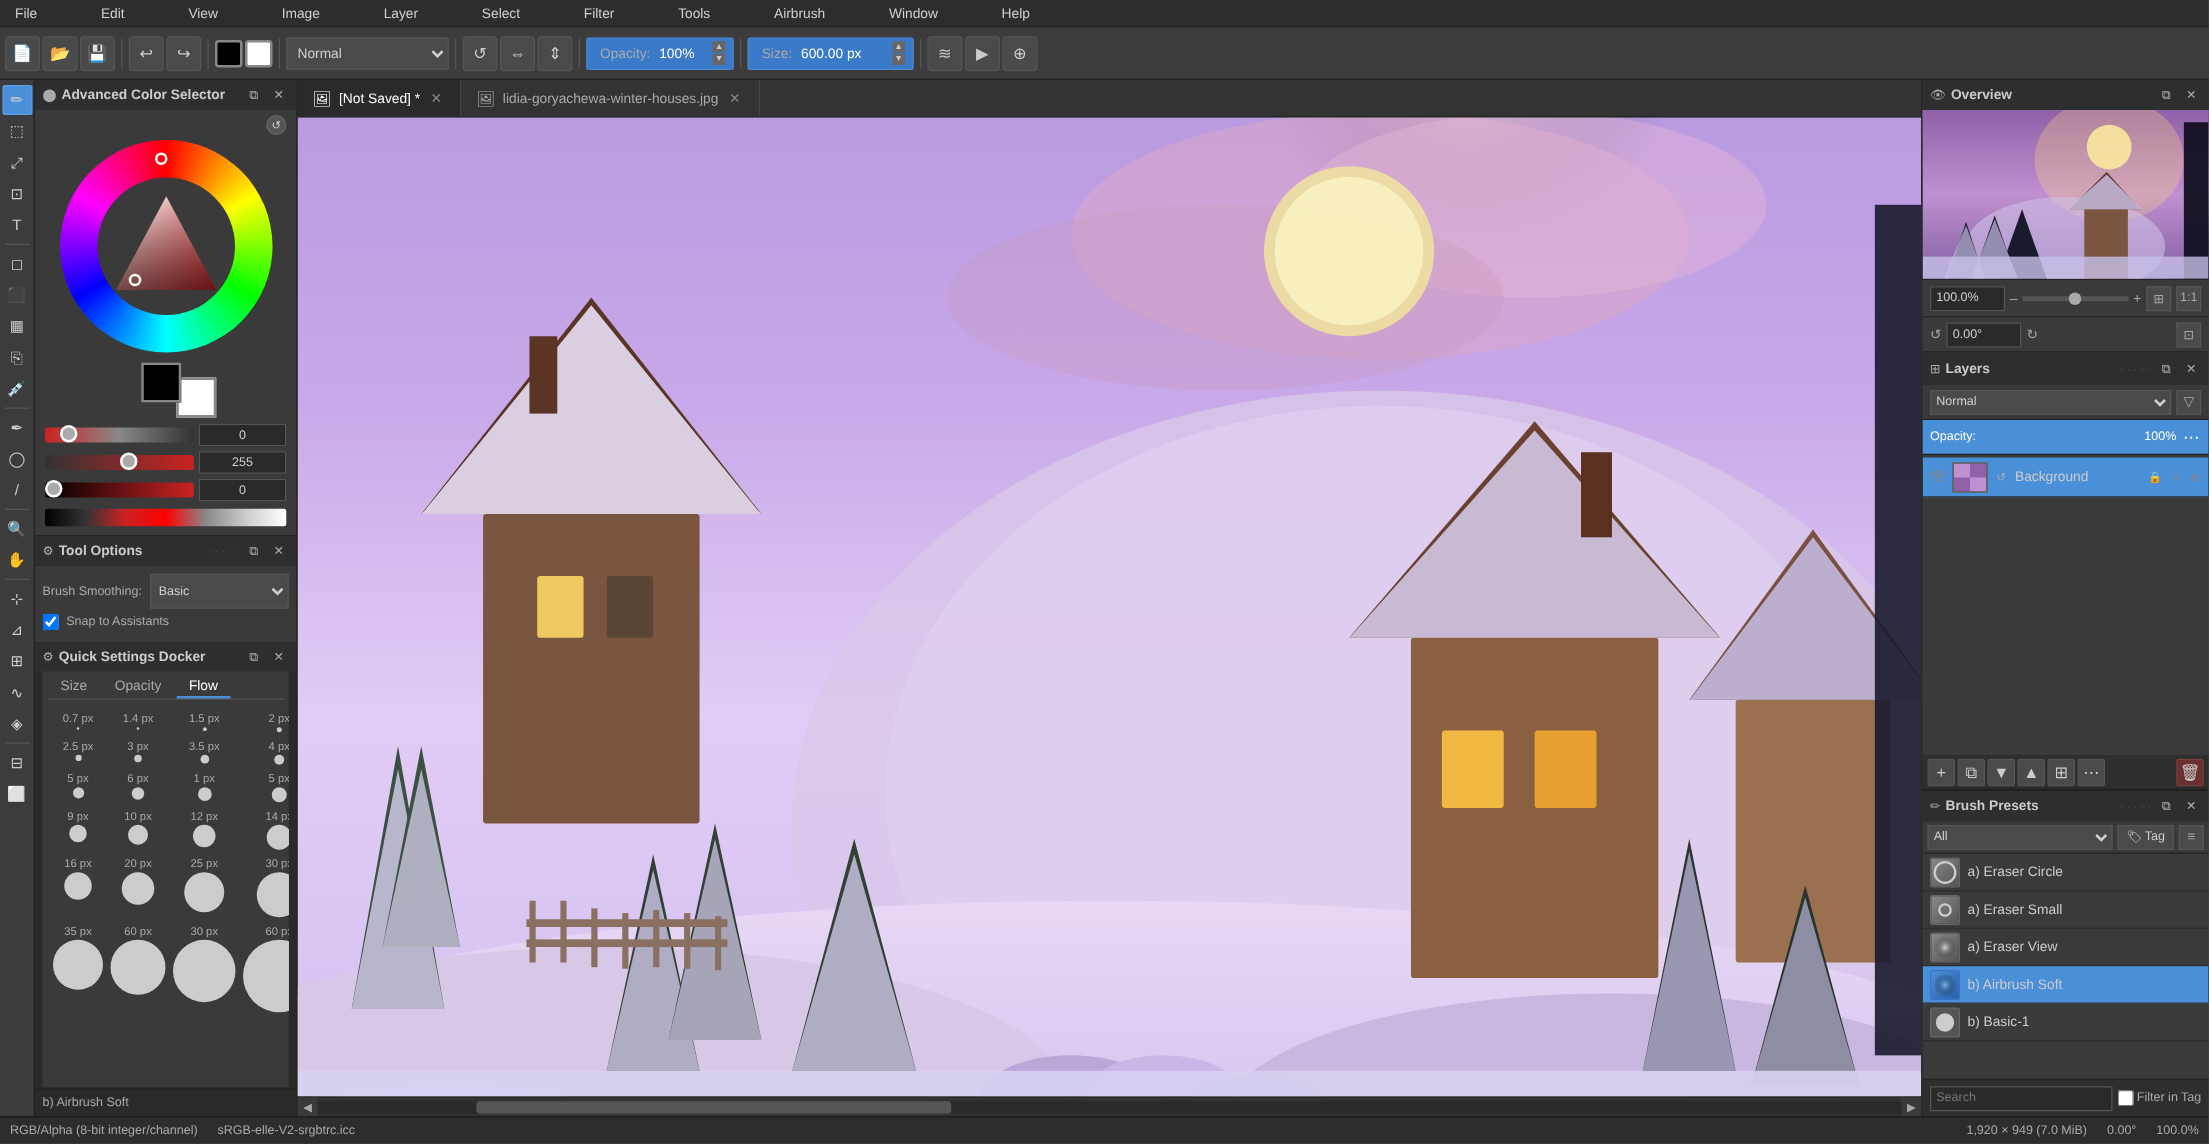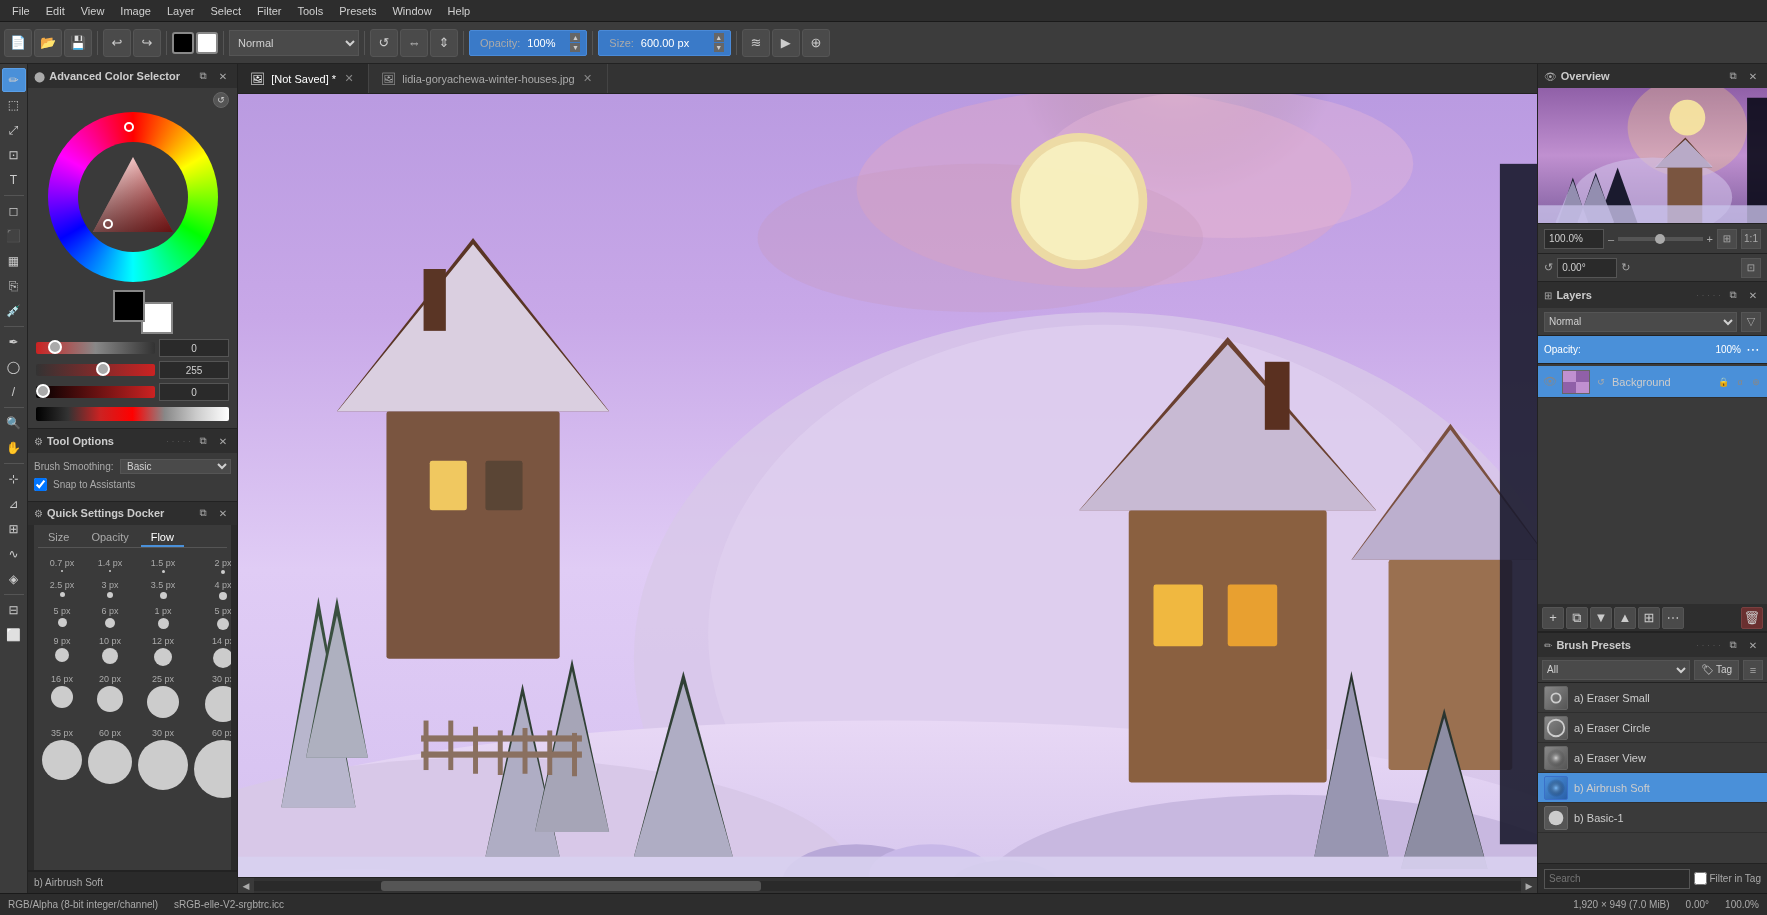--- a/index.html
+++ b/index.html
@@ -17,20 +17,21 @@
 
     
     .menubar {
       height: 22px;
       background: #2d2d2d;
       display: flex;
       align-items: center;
       padding: 0 4px;
       border-bottom: 1px solid #1a1a1a;
       flex-shrink: 0;
+      gap: 35px;
     }
     .menubar-item {
       padding: 2px 8px;
       cursor: pointer;
       color: #d0d0d0;
       font-size: 11px;
     }
 
     
     .toolbar {
@@ -343,21 +344,21 @@
       gap: 6px;
       margin-bottom: 4px;
     }
     .option-label {
       color: #aaa;
       font-size: 10px;
       min-width: 80px;
     }
     .option-select {
       flex: 1;
-      height: 15px;
+      height: 28px;
       background: #4a4a4a;
       border: 1px solid #555;
       color: #d0d0d0;
       font-size: 10px;
       padding: 0 2px;
     }
     .option-checkbox {
       cursor: pointer;
     }
 
@@ -840,21 +841,21 @@
 
 <div class="menubar">
   <div class="menubar-item">File</div>
   <div class="menubar-item">Edit</div>
   <div class="menubar-item">View</div>
   <div class="menubar-item">Image</div>
   <div class="menubar-item">Layer</div>
   <div class="menubar-item">Select</div>
   <div class="menubar-item">Filter</div>
   <div class="menubar-item">Tools</div>
-  <div class="menubar-item">Presets</div>
+  <div class="menubar-item">Airbrush</div>
   <div class="menubar-item">Window</div>
   <div class="menubar-item">Help</div>
 </div>
 
 <div class="toolbar">
   <div class="toolbar-btn" title="New">
     <span>📄</span>
   </div>
   <div class="toolbar-btn" title="Open">
     <span>📂</span>
@@ -1431,32 +1432,32 @@
         <div class="bp-tag-btn">
           <span>🏷</span>
           <span>Tag</span>
         </div>
         <button style="width:20px;height:20px;background:#4a4a4a;border:1px solid #555;color:#aaa;cursor:pointer;font-size:11px;">≡</button>
       </div>
       <div class="brush-preset-list">
         <div class="brush-preset-item">
           <div class="brush-preset-icon brush-preset-icon-eraser">
             <svg width="24" height="24" viewBox="0 0 24 24">
+                <circle cx="12" cy="12" r="9" fill="none" stroke="#ccc" stroke-width="2"></circle>
+              </svg>
+          </div>
+          <span class="brush-preset-name">a) Eraser Circle</span>
+        </div>
+        <div class="brush-preset-item">
+          <div class="brush-preset-icon brush-preset-icon-eraser">
+            <svg width="24" height="24" viewBox="0 0 24 24">
                 <circle cx="12" cy="12" r="5" fill="none" stroke="#ccc" stroke-width="2"></circle>
               </svg>
           </div>
           <span class="brush-preset-name">a) Eraser Small</span>
-        </div>
-        <div class="brush-preset-item">
-          <div class="brush-preset-icon brush-preset-icon-eraser">
-            <svg width="24" height="24" viewBox="0 0 24 24">
-                <circle cx="12" cy="12" r="9" fill="none" stroke="#ccc" stroke-width="2"></circle>
-              </svg>
-          </div>
-          <span class="brush-preset-name">a) Eraser Circle</span>
         </div>
         <div class="brush-preset-item">
           <div class="brush-preset-icon brush-preset-icon-eraser">
             <svg width="24" height="24" viewBox="0 0 24 24">
               <defs>
                   <radialGradient id="eg1">
                     <stop offset="0%" stop-color="#fff"></stop>
                     <stop offset="100%" stop-color="transparent"></stop>
                   </radialGradient>
                 </defs>

